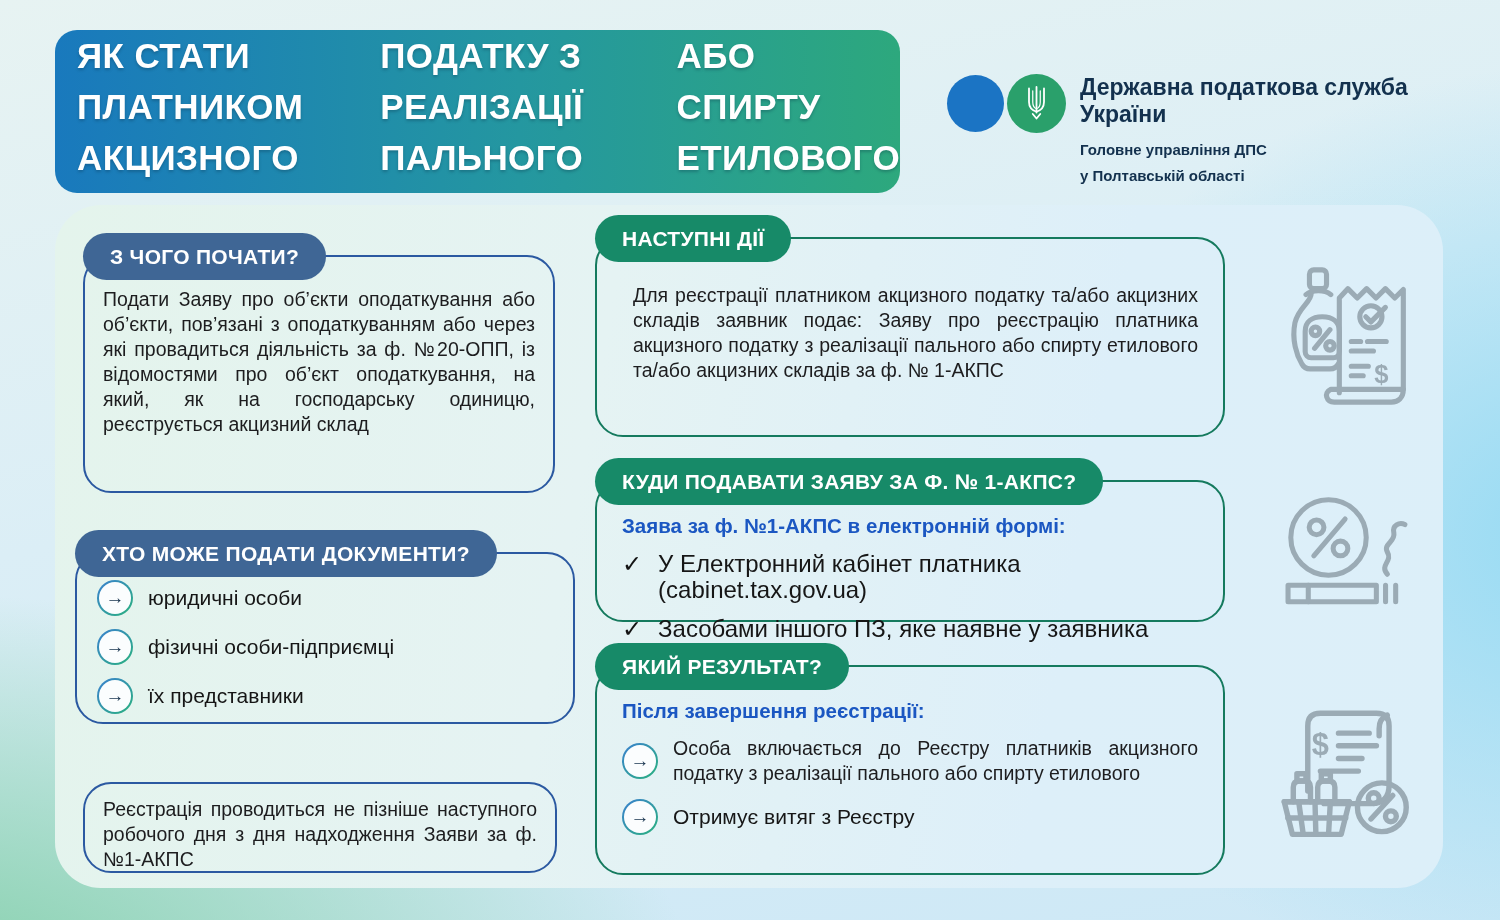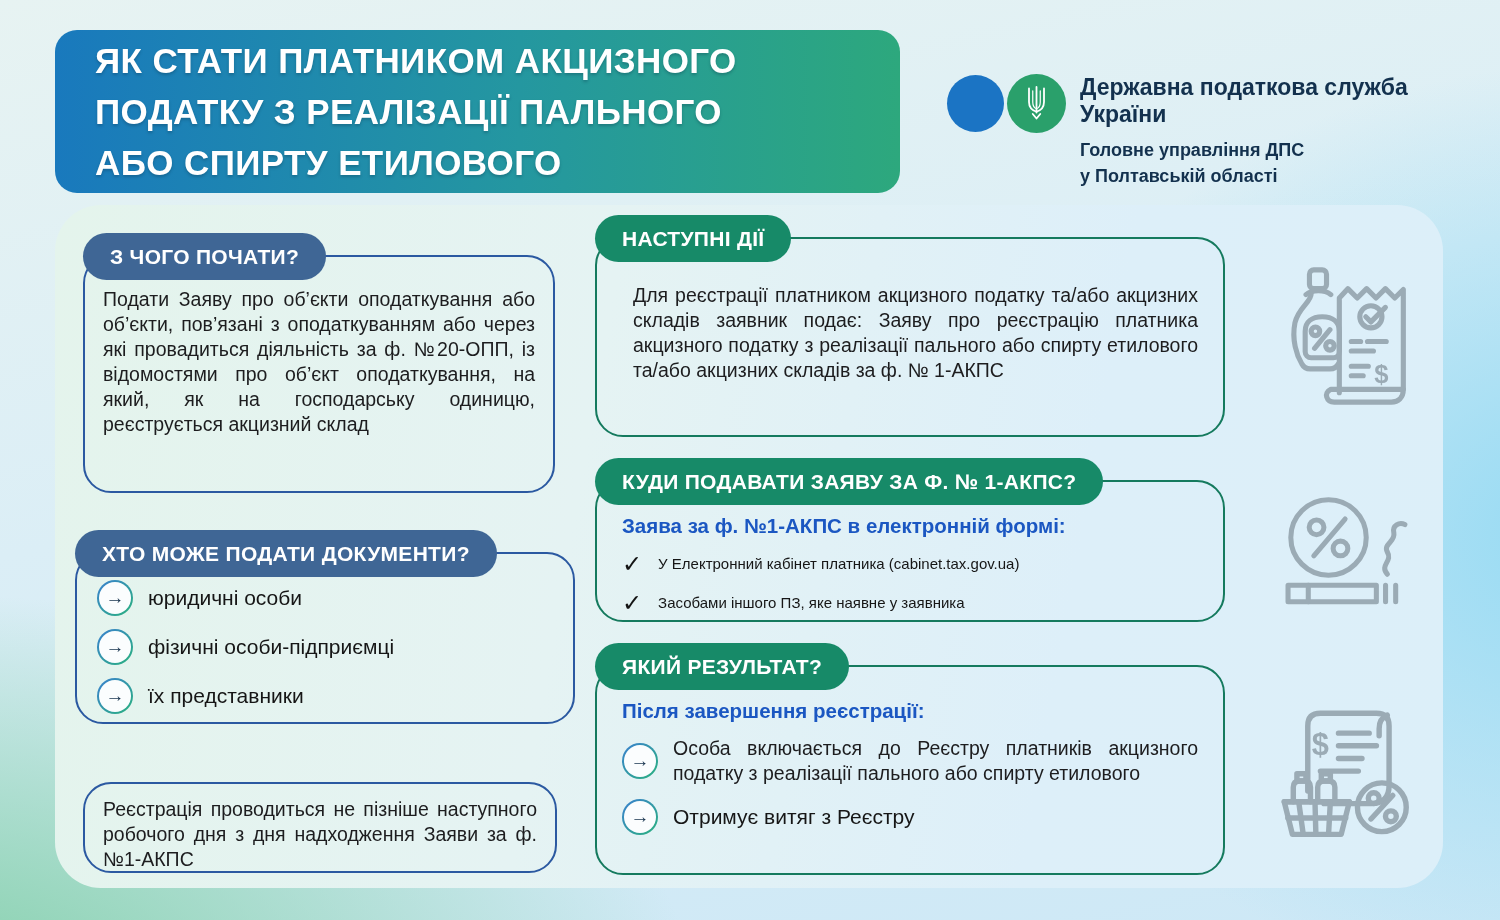--- a/index.html
+++ b/index.html
@@ -8,36 +8,36 @@
     position:relative; width:1500px; height:920px; overflow:hidden;
     font-family:"Liberation Sans", sans-serif;
     background:
       radial-gradient(90% 75% at -6% 108%, #82cfa8 0%, rgba(130,207,168,0) 58%),
       radial-gradient(65% 85% at 106% 58%, #95daf3 0%, rgba(149,218,243,0) 60%),
       linear-gradient(168deg, #e7f3f2 0%, #dbeef6 45%, #cde8f6 100%);
   }
   
   .banner {
     position:absolute; left:55px; top:30px; width:845px; height:163px;
-    border-radius:22px; padding-left:40px;
+    border-radius:22px; padding-left:22px;
     background:linear-gradient(90deg, #1979bd 0%, #2497a0 55%, #2da87d 100%);
-    display:flex; flex-direction:column; justify-content:center;
+    display:flex; flex-direction:row; justify-content:center;
   }
   .banner-line {
     color:#ffffff; font-size:35px; font-weight:700; line-height:51px;
     letter-spacing:.4px; text-shadow:0 2px 3px rgba(10,40,60,.28);
   }
   
   .logo-circle { position:absolute; border-radius:50%; }
   .logo-blue  { left:947px; top:75px; width:57px; height:57px; background:#1b74c4; }
   .logo-green { left:1007px; top:74px; width:59px; height:59px; background:#2aa06b;
                 display:flex; align-items:center; justify-content:center; }
   .org { position:absolute; left:1080px; top:74px; color:#13314e; }
   .org-l1 { font-size:23px; font-weight:700; margin-bottom:9px; }
-  .org-l2, .org-l3 { font-size:18px; font-weight:700; line-height:26px; }
+  .org-l2, .org-l3 { font-size:15px; font-weight:700; line-height:26px; }
   
   .panel {
     position:absolute; left:55px; top:205px; width:1388px; height:683px;
     border-radius:46px;
     background:linear-gradient(100deg, #e4f4ec 0%, #e5f3f3 38%, #ddeff9 72%, #dceff9 100%);
   }
   
   .card { position:absolute; border:2px solid; border-radius:28px; }
   .card.blue  { border-color:#2b59a1; }
   .card.green { border-color:#157a5e; }
@@ -59,21 +59,21 @@
   .chip-core {
     width:100%; height:100%; border-radius:50%; background:#fbfdfe;
     display:flex; align-items:center; justify-content:center;
     color:#14304c; font-size:19px;
   }
   .row-label { font-size:21px; color:#161616; }
   
   .check-row { display:flex; align-items:flex-start; gap:16px; margin-top:13px; }
   .check-glyph { font-size:24px; line-height:26px; color:#141414;
                  font-family:"DejaVu Sans", sans-serif; }
-  .check-label { font-size:15px; line-height:26px; color:#161616; }
+  .check-label { font-size:24px; line-height:26px; color:#161616; }
   
   .decor { position:absolute; }
   .decor svg text { font-family:"Liberation Sans", sans-serif; font-weight:bold; }
   
   #card-start  { left:28px;  top:50px;  width:472px; height:238px; padding:30px 18px 14px 18px; }
   #card-who    { left:20px;  top:347px; width:500px; height:172px; padding:26px 18px 10px 20px; }
   #card-who .chip-row { margin-bottom:13px; }
   #card-time   { left:28px;  top:577px; width:474px; height:91px;  padding:13px 18px 10px 18px; }
   #card-next   { left:540px; top:32px;  width:630px; height:200px; padding:44px 25px 18px 36px; }
   #card-where  { left:540px; top:275px; width:630px; height:142px; padding:32px 25px 14px 25px; }

